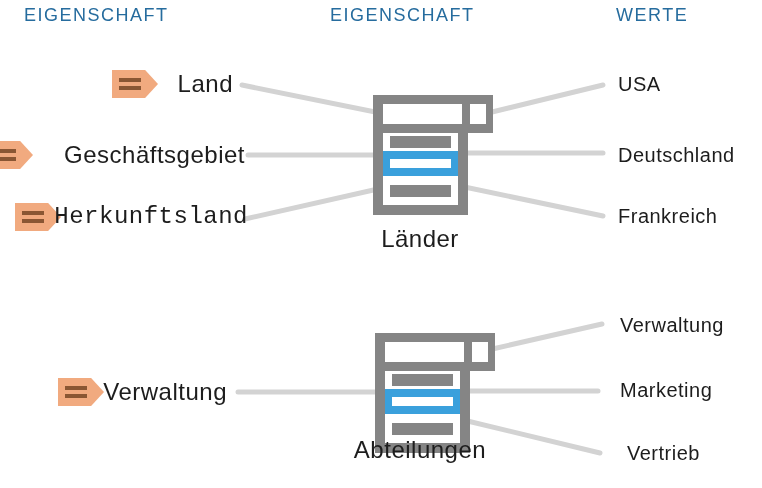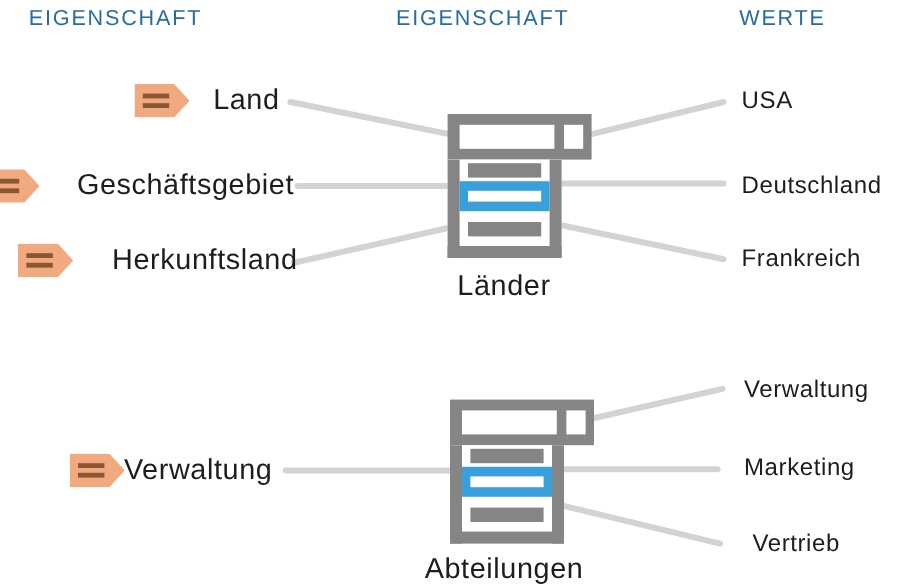--- a/index.html
+++ b/index.html
@@ -92,21 +92,21 @@
   <div class="prop" style="top:70px;text-decoration:underline;">
     <span class="tag" style="left:112px;"></span>
     <span class="lbl" style="right:529px;">Land</span>
   </div>
   <div class="prop" style="top:141px;">
     <span class="tag" style="left:-13px;"></span>
     <span class="lbl" style="right:517px;text-align:right;">Geschäftsgebiet</span>
   </div>
   <div class="prop" style="top:203px;">
     <span class="tag" style="left:15px;"></span>
-    <span class="lbl" style="right:514px;">Herkunftsland</span>
+    <span class="lbl" style="right:514px;font-family:Liberation Mono, monospace;">Herkunftsland</span>
   </div>
 
   <div class="prop" style="top:378px;">
     <span class="tag" style="left:58px;"></span>
     <span class="lbl" style="right:535px;">Verwaltung</span>
   </div>
 
   <div class="vl-icon" style="left:373px;top:95px;">
     <div class="vl-top">
       <div class="vl-field"></div>
@@ -136,21 +136,21 @@
           <span class="vl-bar"></span>
         </div>
       <div class="vl-row r2">
           <span class="vl-bar white"></span>
         </div>
       <div class="vl-row r3">
           <span class="vl-bar"></span>
         </div>
     </div>
   </div>
-  <div class="list-caption" style="left:320px;top:461px;width:200px;">Abteilungen</div>
+  <div class="list-caption" style="left:320px;top:436px;width:200px;">Abteilungen</div>
 
   <div class="val" style="left:618px;top:70px;">USA</div>
   <div class="val" style="left:618px;top:141px;">Deutschland</div>
   <div class="val" style="left:618px;top:202px;">Frankreich</div>
 
   <div class="val" style="left:620px;top:311px;">Verwaltung</div>
   <div class="val" style="left:620px;top:376px;">Marketing</div>
   <div class="val" style="left:627px;top:439px;">Vertrieb</div>
 
 </div>

